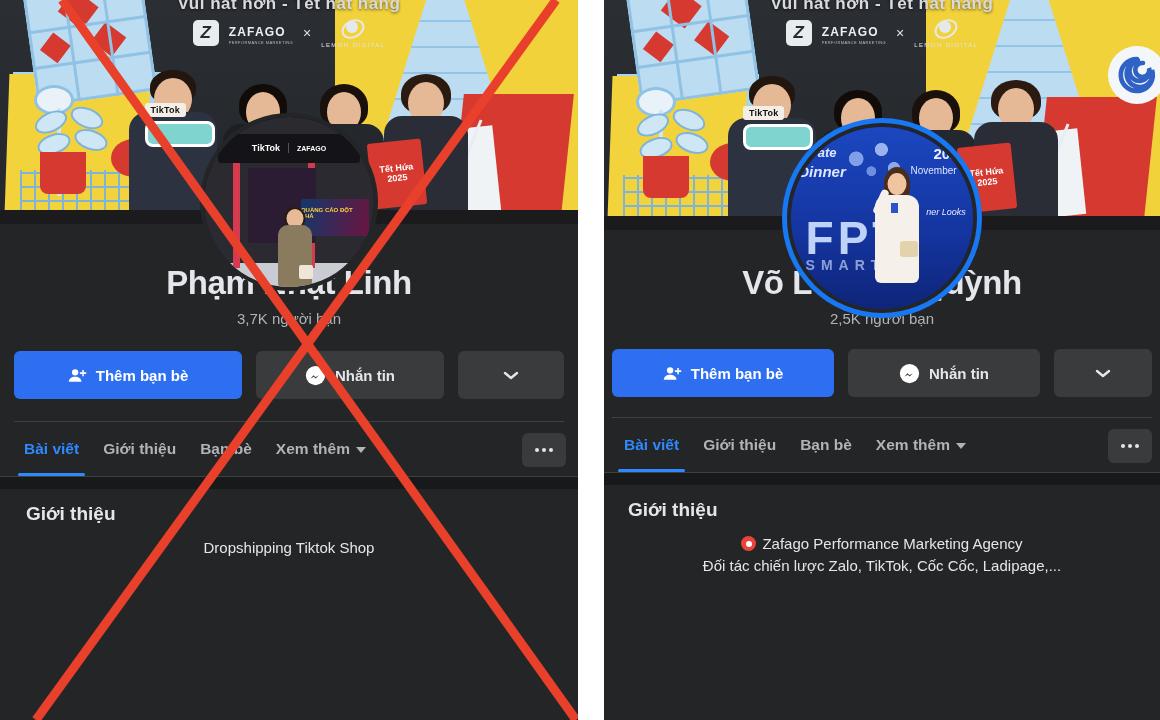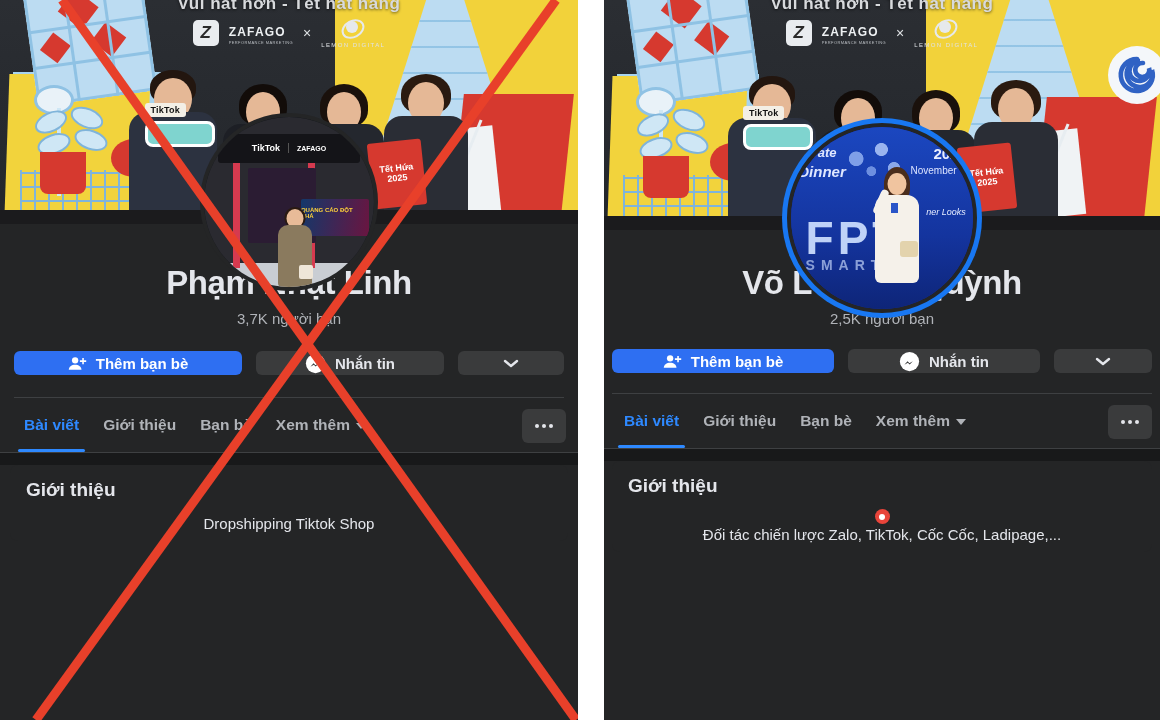--- a/index.html
+++ b/index.html
@@ -244,21 +244,21 @@
   .pname{
     text-align:center; color:#e4e6eb; font-weight:bold; letter-spacing:-.4px;
   }
   #panel-left .pname{ margin-top:40px; font-size:33px; }
   #panel-right .pname{ margin-top:34px; font-size:33px; }
   .pfriends{ text-align:center; color:#b0b3b8; font-size:15px; margin-top:8px; }
 
   .btn-row{ display:flex; gap:14px; margin-top:24px; padding:0 14px; }
   #panel-right .btn-row{ padding:0 8px; margin-top:22px; }
   .btn{
-    height:24px; border-radius:6px; display:flex; align-items:center;
+    height:48px; border-radius:6px; display:flex; align-items:center;
     justify-content:center; gap:9px; font-size:15px; font-weight:bold; color:#e4e6eb;
     background:#3a3b3c; cursor:pointer; white-space:nowrap;
   }
   .btn.primary{ background:#2e6ff2; color:#fff; }
   .btn.addfriend{ flex:0 0 228px; }
   #panel-right .btn.addfriend{ flex:0 0 222px; }
   .btn.message{ flex:0 0 188px; }
   #panel-right .btn.message{ flex:0 0 192px; }
   .btn.caret{ flex:1; }
 
@@ -652,19 +652,20 @@
     </div>
     <div class="tabs-rule"></div>
 
     <div class="gap"></div>
 
     <div class="card">
       <div class="card-title">Giới thiệu</div>
       <div class="card-body">
         <div class="bullet-line">
           <span class="dart"></span>
+          <span>Zafago Performance Marketing Agency</span>
         </div>
         <div>Đối tác chiến lược Zalo, TikTok, Cốc Cốc, Ladipage,...</div>
       </div>
     </div>
   </div>
 
 </div>
 
 </body></html>

